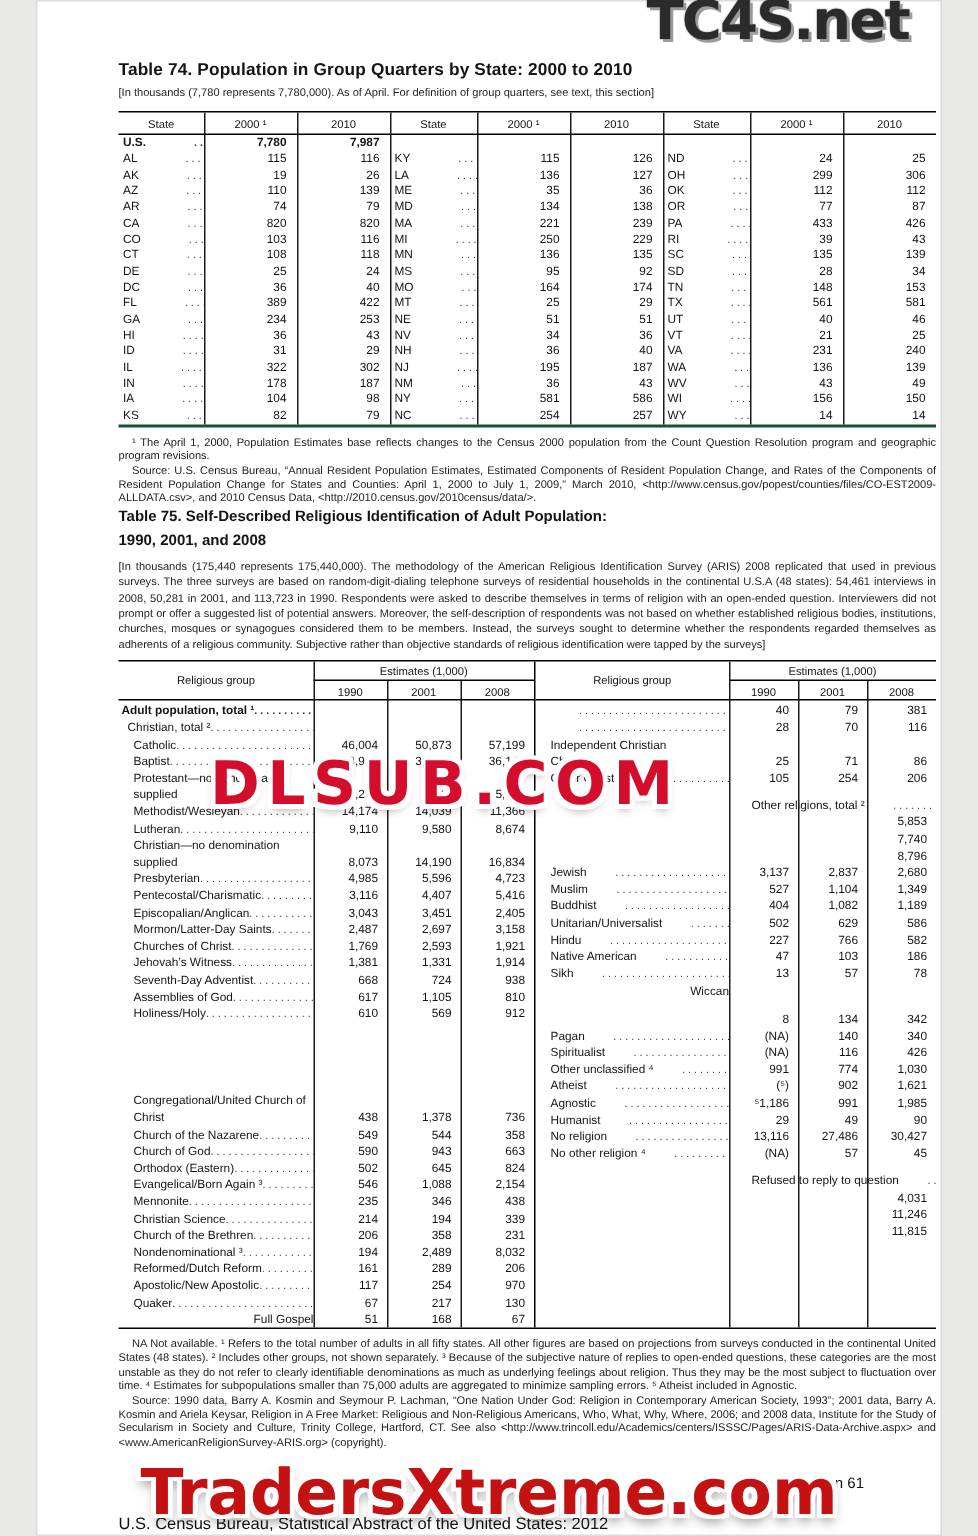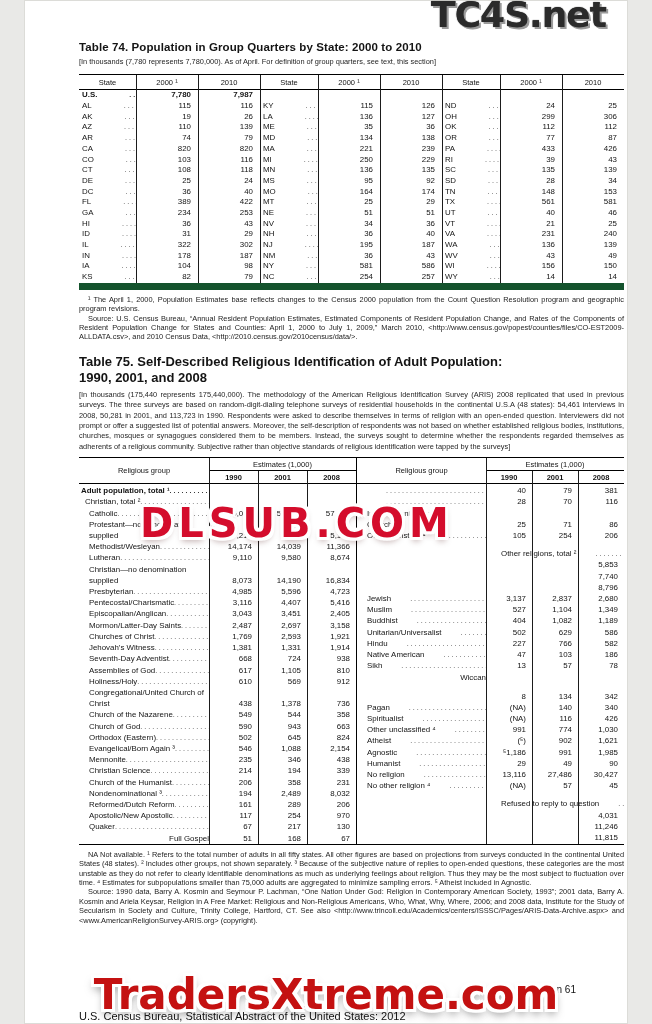--- a/index.html
+++ b/index.html
@@ -7,28 +7,28 @@
   .page {
     width:604px; height:1024px; position:relative; overflow:hidden;
     background:#ffffff; color:#141414;
     font-family:"Liberation Sans", sans-serif;
     box-shadow: inset 0 0 0 1px #dcdcd8;
     margin:0 auto;
   }
   .content { position:absolute; left:55px; top:0; width:545px; }
 
   .t-title { margin-top:41px; font-size:11.5px; font-weight:bold; letter-spacing:.1px; }
-  .t75-title { margin-top:12px; font-size:13px; font-weight:bold; line-height:16px; }
+  .t75-title { font-size:10px; font-weight:bold; line-height:16px; }
   .bracket { margin-top:4px; font-size:7.4px; line-height:10.4px; color:#1e1e1e; }
   .j { text-align:justify; }
   .fn { margin-top:5px; font-size:7.4px; line-height:9.4px; color:#1c1c1c; }
   .fn p { text-indent:9px; text-align:justify; }
 
   
-  .t74 { position:relative; margin-top:7px; border-top:1.5px solid #000; border-bottom:7px solid #14532d; }
+  .t74 { position:relative; margin-top:7px; border-top:1.5px solid #000; border-bottom:2px solid #14532d; }
   .t74-grid { display:grid; grid-template-columns:57px 62px 62px 58px 62px 62px 58px 62px 62px; }
   .t74h { font-size:7.5px; text-align:center; padding:3px 0 2px; border-bottom:1px solid #000; }
   .cell { height:10.7px; font-size:7.9px; line-height:10.7px; overflow:hidden; white-space:nowrap; }
   .slab { display:flex; padding-left:3px;gap:32px; }
   .num { text-align:right; padding-right:7px; }
   .bold { font-weight:bold; }
   .txt { flex:0 1 auto; }
   .dots { flex:1 1 0; min-width:0; overflow:hidden; white-space:nowrap; color:#3a3a3a; font-size:7.2px; }
   .dots::after { content:" . . . . . . . . . . . . . . . . . . . . . . . . . . . . . . . . . . . . . . . ."; }
   .vl { position:absolute; top:0; bottom:0; width:1px; background:#1b1b1b; display:block; }
@@ -38,21 +38,21 @@
   .rel-wrap { display:flex; margin-top:5px; border-top:1.5px solid #000; border-bottom:1px solid #000; }
   .rel { position:relative; }
   .rel-left { width:277px; }
   .rel-right { width:268px; border-left:1px solid #000; }
   .rel-head { height:26px; display:flex; border-bottom:1px solid #000; }
   .rh-label { display:flex; align-items:center; justify-content:center; font-size:7.5px; }
   .rel-left .rh-label { width:130px; }
   .rel-right .rh-label { width:129px; }
   .rh-right { flex:1; display:flex; flex-direction:column; }
   .rh-est { height:13px; line-height:13px; text-align:center; font-size:7.5px; border-bottom:1px solid #000; }
-  .rh-years { flex:1; display:flex; align-items:center;font-weight:bold; }
+  .rh-years { flex:1; display:flex; align-items:flex-end; }
   .rh-years span { text-align:center; font-size:7.5px; }
   .rel-left .rh-years span { width:49px; }
   .rel-right .rh-years span { width:46px; }
   .rel-body { padding-top:1px; }
   .rrow { display:flex; align-items:flex-end; }
   .rrow .lab { display:flex; align-items:flex-end; font-size:7.9px; line-height:11.2px; }
   .rel-left .rrow .lab { width:130px; }
   .rel-right .rrow .lab { width:129px;gap:19px; }
   .rrow .num { font-size:7.9px; line-height:11.2px; height:auto; }
   .rel-left .rrow .num { width:49px; padding-right:6px; }
@@ -486,20 +486,29 @@
               <div class="lab" style="padding-left: 10px;">
                 <span class="txt">Catholic</span>
                 <span class="dots"></span>
               </div>
               <div class="num">46,004</div>
               <div class="num">50,873</div>
               <div class="num">57,199</div>
             </div>
             <div class="rrow">
               <div class="lab" style="padding-left: 10px;">
+                <span class="txt">Baptist</span>
+                <span class="dots"></span>
+              </div>
+              <div class="num">33,964</div>
+              <div class="num">33,820</div>
+              <div class="num">36,148</div>
+            </div>
+            <div class="rrow">
+              <div class="lab" style="padding-left: 10px;">
                 <span class="txt">Protestant—no denomination supplied</span>
                 <span class="dots"></span>
               </div>
               <div class="num">17,214</div>
               <div class="num">4,647</div>
               <div class="num">5,187</div>
             </div>
             <div class="rrow">
               <div class="lab" style="padding-left: 10px;">
                 <span class="txt">Methodist/Wesleyan</span>
@@ -602,21 +611,21 @@
             <div class="rrow">
               <div class="lab" style="padding-left: 10px;">
                 <span class="txt">Holiness/Holy</span>
                 <span class="dots"></span>
               </div>
               <div class="num">610</div>
               <div class="num">569</div>
               <div class="num">912</div>
             </div>
             <div class="rrow">
-              <div class="lab" style="padding-left: 10px;">
+              <div class="lab" style="padding-left: 10px; margin-top: 47px;">
                 <span class="txt">Congregational/United Church of Christ</span>
                 <span class="dots"></span>
               </div>
               <div class="num">438</div>
               <div class="num">1,378</div>
               <div class="num">736</div>
             </div>
             <div class="rrow">
               <div class="lab" style="padding-left: 10px;">
                 <span class="txt">Church of the Nazarene</span>
@@ -666,21 +675,21 @@
               <div class="lab" style="padding-left: 10px; justify-content: flex-end;">
                 <span class="txt">Christian Science</span>
                 <span class="dots"></span>
               </div>
               <div class="num">214</div>
               <div class="num">194</div>
               <div class="num">339</div>
             </div>
             <div class="rrow">
               <div class="lab" style="padding-left: 10px;">
-                <span class="txt">Church of the Humanist</span>
+                <span class="txt">Church of the Brethren</span>
                 <span class="dots"></span>
               </div>
               <div class="num">206</div>
               <div class="num">358</div>
               <div class="num">231</div>
             </div>
             <div class="rrow">
               <div class="lab" style="padding-left: 10px;">
                 <span class="txt">Nondenominational ³</span>
                 <span class="dots"></span>

